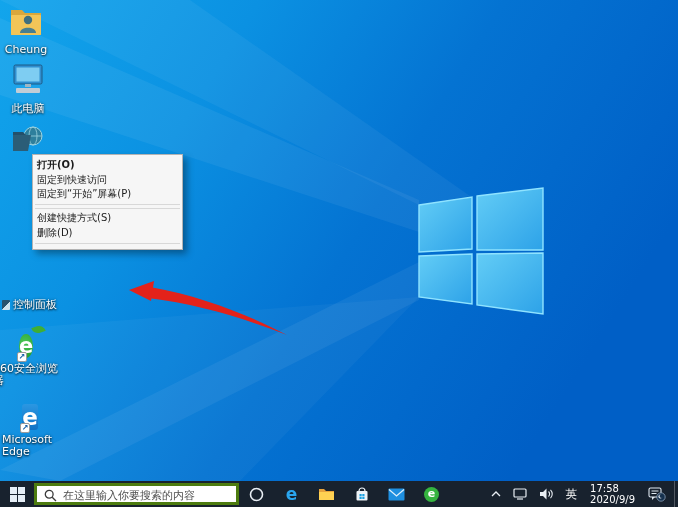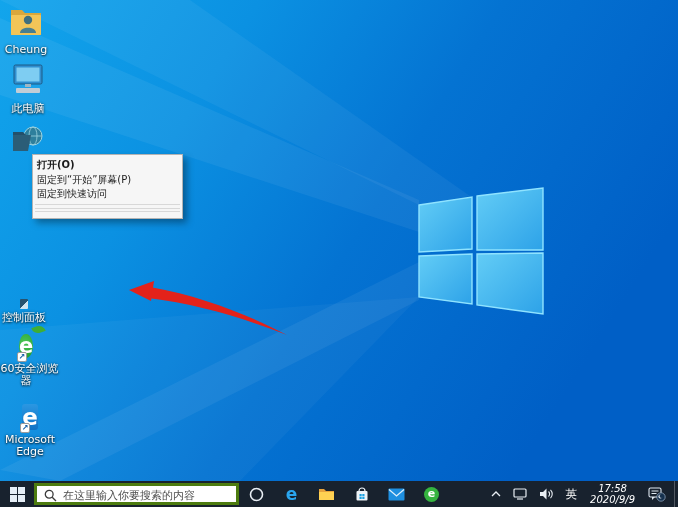--- a/index.html
+++ b/index.html
@@ -5,34 +5,34 @@
   * { margin:0; padding:0; box-sizing:border-box; }
   body { font-family:"DejaVu Sans","Liberation Sans",sans-serif; }
   .screen { position:relative; width:678px; height:507px; overflow:hidden; background:#0473d2; }
 
   
   .wallpaper { position:absolute; left:0; top:0; width:678px; height:481px; }
 
   
   .dicon { position:absolute; width:60px; display:flex; flex-direction:column; align-items:center; z-index:2; cursor:default; }
   .dicon .glyph { position:relative; }
-  .dlabel { margin-top:2px; font-size:11px; line-height:11.5px; color:#fff; text-align:center;
+  .dlabel { margin-top:2px; font-size:11px; line-height:11.5px; color:#fff; text-align:left;
             text-shadow:0 1px 2px rgba(0,0,0,.9), 0 0 3px rgba(0,0,0,.45); }
   .wrap66 { width:66px; word-break:break-all; }
   .wrap56 { width:56px; }
   .sc-badge { position:absolute; left:-2px; bottom:-1px; width:10px; height:10px; background:#fff;
               border:1px solid #9a9a9a; border-radius:2px; font-size:8px; line-height:8px; font-weight:bold;
               color:#1560a8; text-align:center; }
   .tile-edge { width:30px; height:30px; border-radius:3px; background:linear-gradient(180deg,#2b97e2,#0f72c4);
                color:#fff; font-weight:bold; font-size:23px; line-height:29px; text-align:center; }
   .circle-360 { width:32px; height:32px; border-radius:50%; background:radial-gradient(circle at 40% 35%,#49c653,#22982e);
                 color:#fff; font-weight:bold; font-size:21px; line-height:30px; text-align:center; position:relative; }
   .leaf { position:absolute; top:-5px; left:13px; width:13px; height:7px; background:#3fae34;
           border-radius:0 9px 0 9px; transform:rotate(-18deg); }
-  .cp-row { position:absolute; left:2px; top:299px; display:flex; align-items:center; gap:3px; z-index:2;flex-direction:column; }
+  .cp-row { position:absolute; left:2px; top:299px; display:flex; align-items:center; gap:3px; z-index:2; }
   .cp-frag { width:8px; height:10px; background:linear-gradient(135deg,#27526e 55%,#cfe3ee 55%); border-radius:1px; }
 
   
   .ctx-menu { position:absolute; left:32px; top:154px; width:151px; z-index:10;
               background:#f6f6f6; border:1px solid #b3b3b3; box-shadow:4px 4px 7px rgba(0,0,0,.35);
               padding:3px 0; }
   .mi { height:14.5px; line-height:14.5px; padding-left:4px; font-size:10px; color:#1a1a1a; white-space:nowrap; }
   .mi.bold { font-weight:bold; }
   .msep { height:1px; background:#d8d8d8; margin:2.5px 2px; }
 
@@ -49,21 +49,21 @@
                      font-family:"DejaVu Sans","Liberation Sans",sans-serif; background:transparent; }
   .searchbox input::placeholder { color:#4e4e4e; opacity:1; }
   .tb-icon { width:35px; height:26px; display:flex; align-items:center; justify-content:center; }
   .tb-edge-e { color:#2aa5ee; font-weight:bold; font-size:17px; line-height:17px; }
   .tb-360 { width:15px; height:15px; border-radius:50%; background:#35b33f; color:#fff; font-size:11px;
             font-weight:bold; line-height:14px; text-align:center; }
   .tb-spacer { flex:1; }
   .tray { display:flex; align-items:center; gap:4px; color:#fff; }
   .tray-item { height:26px; display:flex; align-items:center; justify-content:center; padding:0 4px; }
   .ime { font-size:11.5px; }
-  .clock { font-size:10px; line-height:11px; text-align:center; padding:0 5px;font-style:italic; }
+  .clock { font-size:10px; line-height:11px; padding:0 5px; }
   .show-desktop { width:4px; height:26px; border-left:1px solid rgba(255,255,255,.25); }
 </style>
 </head>
 <body>
 
 <div class="screen">
 
   <svg class="wallpaper" viewBox="0 0 678 481" width="678" height="481">
     <defs>
       <linearGradient id="bg" x1="0" y1="0" x2="1" y2="0.45">
@@ -145,24 +145,26 @@
   <div class="dicon" style="left:0px; top:403px;">
     <span class="glyph">
       <span class="tile-edge">e</span>
       <span class="sc-badge">↗</span>
     </span>
     <span class="dlabel wrap56">Microsoft Edge</span>
   </div>
 
   <div class="ctx-menu">
     <div class="mi bold">打开(O)</div>
+    <div class="mi">固定到快速访问</div>
     <div class="mi">固定到“开始”屏幕(P)</div>
-    <div class="mi">固定到快速访问</div>
     <div class="msep"></div>
     <div class="msep"></div>
+    <div class="mi">创建快捷方式(S)</div>
+    <div class="mi">删除(D)</div>
     <div class="msep"></div>
   </div>
 
   <svg class="anno" width="678" height="481" viewBox="0 0 678 481">
     <polygon points="129,290 154,281 151,301" fill="#e3221a"></polygon>
     <path d="M150,287 C 205,297 248,315 287,335 C 243,318 198,304 148,298 Z" fill="#e3221a"></path>
   </svg>
 
   <div class="taskbar">
 

